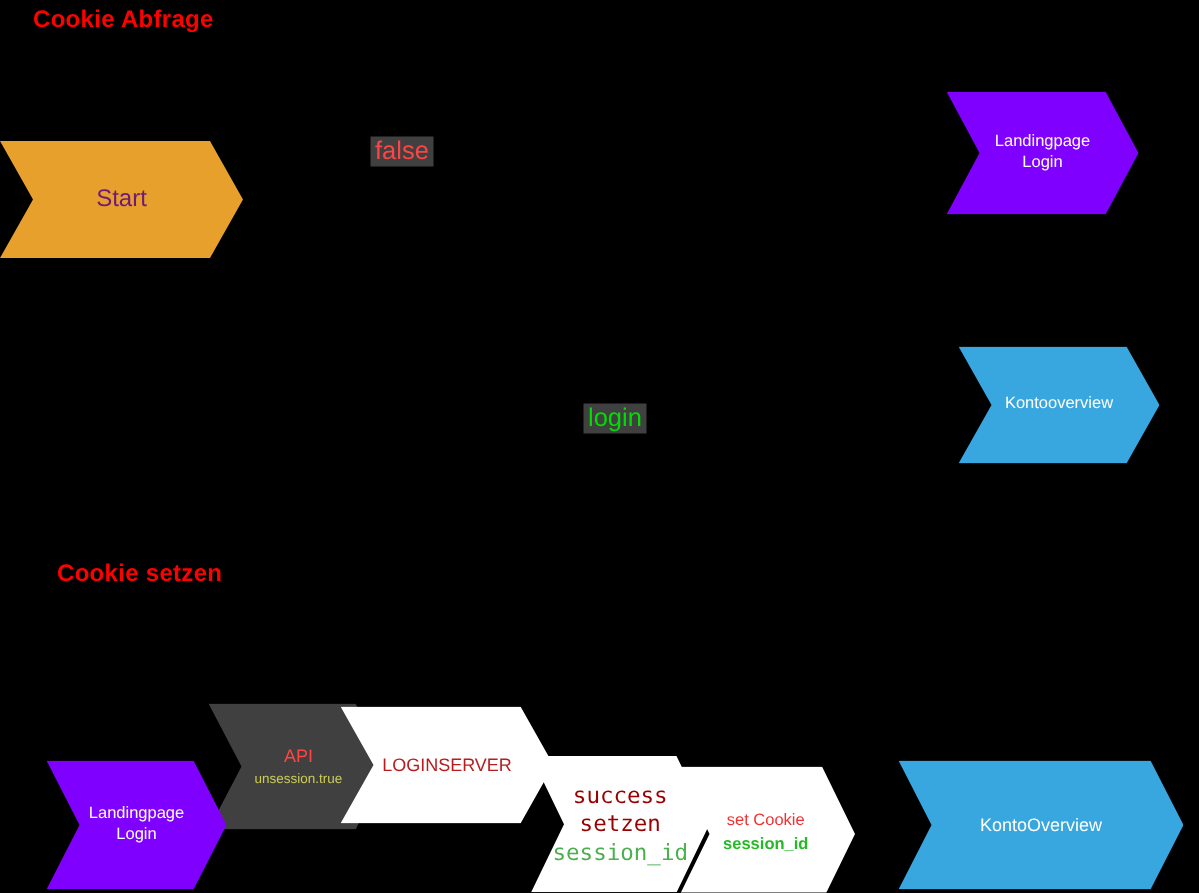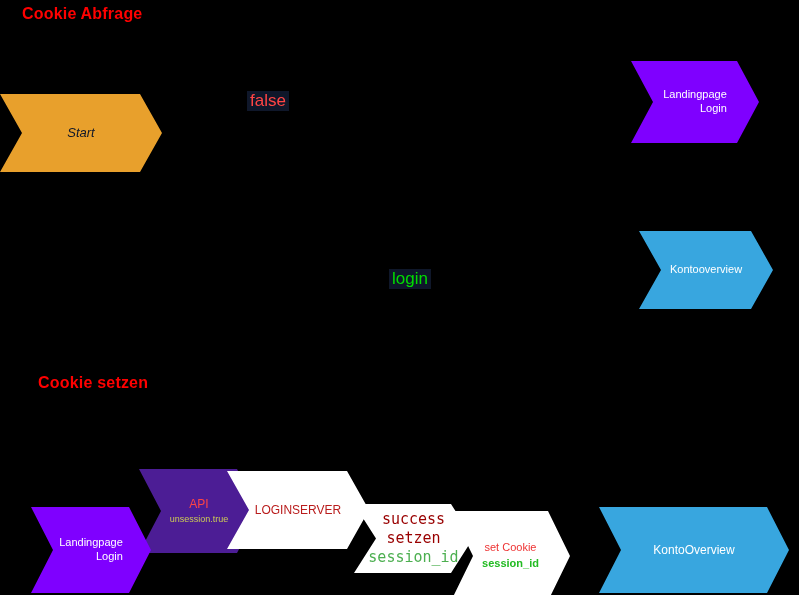--- a/index.html
+++ b/index.html
@@ -12,41 +12,41 @@
 
   .section-label{
     position:absolute;color:#FF0000;font-weight:bold;font-size:16px;
     letter-spacing:.2px;
   }
   .lbl-abfrage{left:22px;top:5px;}
   .lbl-setzen{left:22px;top:374px;margin-left:16px;}
 
   .chevron{
     position:absolute;display:flex;flex-direction:column;
-    align-items:center;justify-content:center;text-align:right;
+    align-items:center;justify-content:center;text-align:center;
     clip-path:polygon(0 0, calc(100% - 22px) 0, 100% 50%, calc(100% - 22px) 100%, 0 100%, 22px 50%);
     line-height:1.25;
   }
   .two-line{white-space:pre-line;}
 
-  .node-start{left:0;top:94px;width:162px;height:78px;background:#E8A02C;color:#0f172a;font-size:13px;z-index:1;font-style:italic;}
+  .node-start{left:0;top:94px;width:162px;height:78px;background:#E8A02C;color:#701a75;font-size:16px;z-index:1;}
   .node-cookie{left:112px;top:94px;width:106px;height:78px;background:#A5673F;color:#fff;font-size:11px;z-index:2;}
 
   .node-landing-top{left:631px;top:61px;width:128px;height:82px;background:#7F00FF;color:#fff;font-size:11px;}
   .node-konto-top{left:639px;top:231px;width:134px;height:78px;background:#38A6DF;color:#fff;font-size:11px;}
 
   .node-landing-bottom{left:31px;top:507px;width:120px;height:86px;background:#7F00FF;color:#fff;font-size:11px;z-index:5;}
-  .node-api{left:139px;top:469px;width:120px;height:84px;background:#4c1d95;z-index:1;}
+  .node-api{left:139px;top:469px;width:120px;height:84px;background:#404040;z-index:1;}
   .node-loginserver{left:227px;top:471px;width:142px;height:78px;background:#fff;z-index:2;}
-  .node-success{left:354px;top:504px;width:119px;height:69px;background:#fff;z-index:3;}
+  .node-success{left:354px;top:504px;width:119px;height:91px;background:#fff;z-index:3;}
   .node-setcookie{left:451px;top:511px;width:119px;height:90px;background:#fff;z-index:4;}
   .node-konto-bottom{left:599px;top:507px;width:190px;height:86px;background:#38A6DF;color:#fff;font-size:12px;}
 
   .branch-label{
-    position:absolute;background:#0f172a;padding:0 3px;font-size:17px;
+    position:absolute;background:#404040;padding:0 3px;font-size:17px;
   }
   .lbl-false{left:247px;top:91px;color:#FF4444;}
   .lbl-true{left:389px;top:269px;color:#00DD00;}
 
   .api-title{color:#FF4444;font-size:12px;}
   .api-sub{color:#CCCC55;font-size:9px;margin-top:2px;}
   .loginserver-title{color:#b91c1c;font-size:12px;}
 
   .mono{font-family:"DejaVu Sans Mono", monospace;}
   .success-line{color:#990000;font-size:15px;line-height:1.25;}

